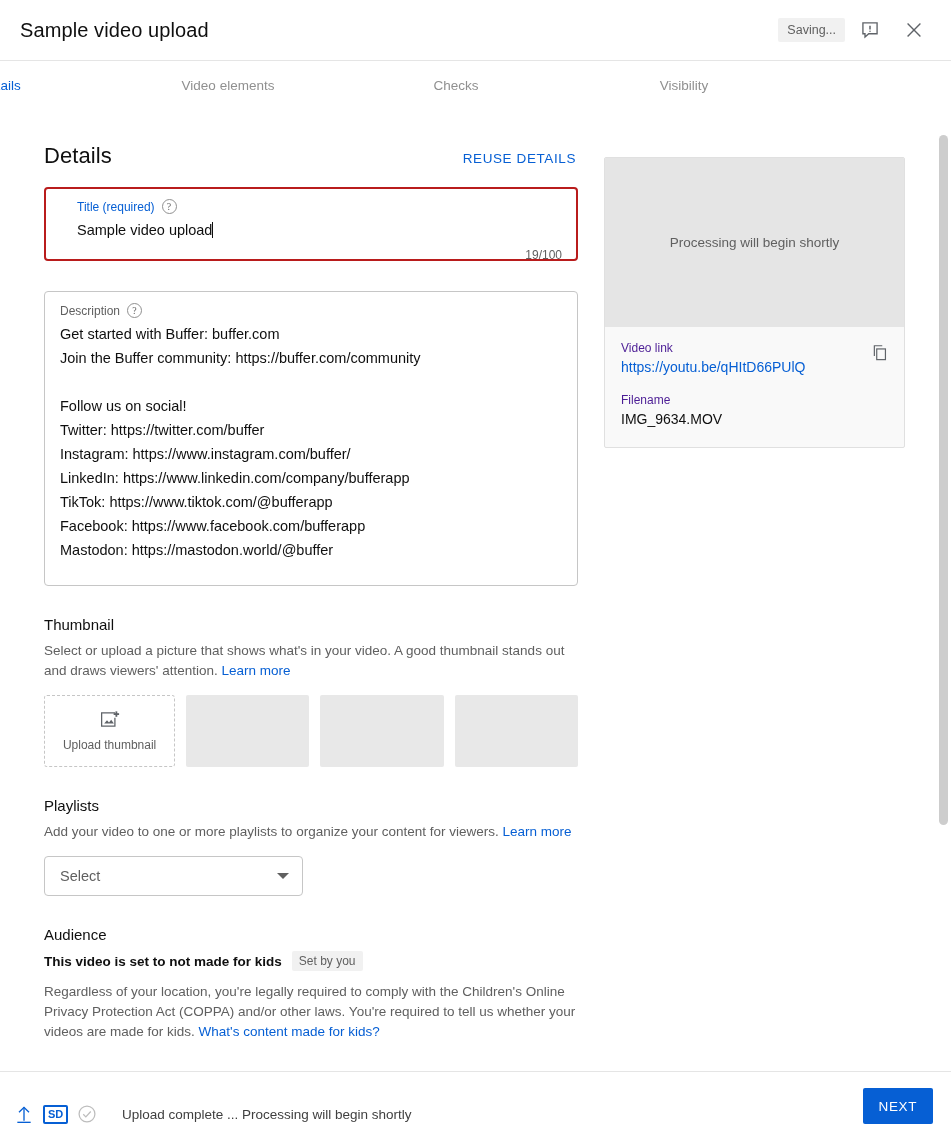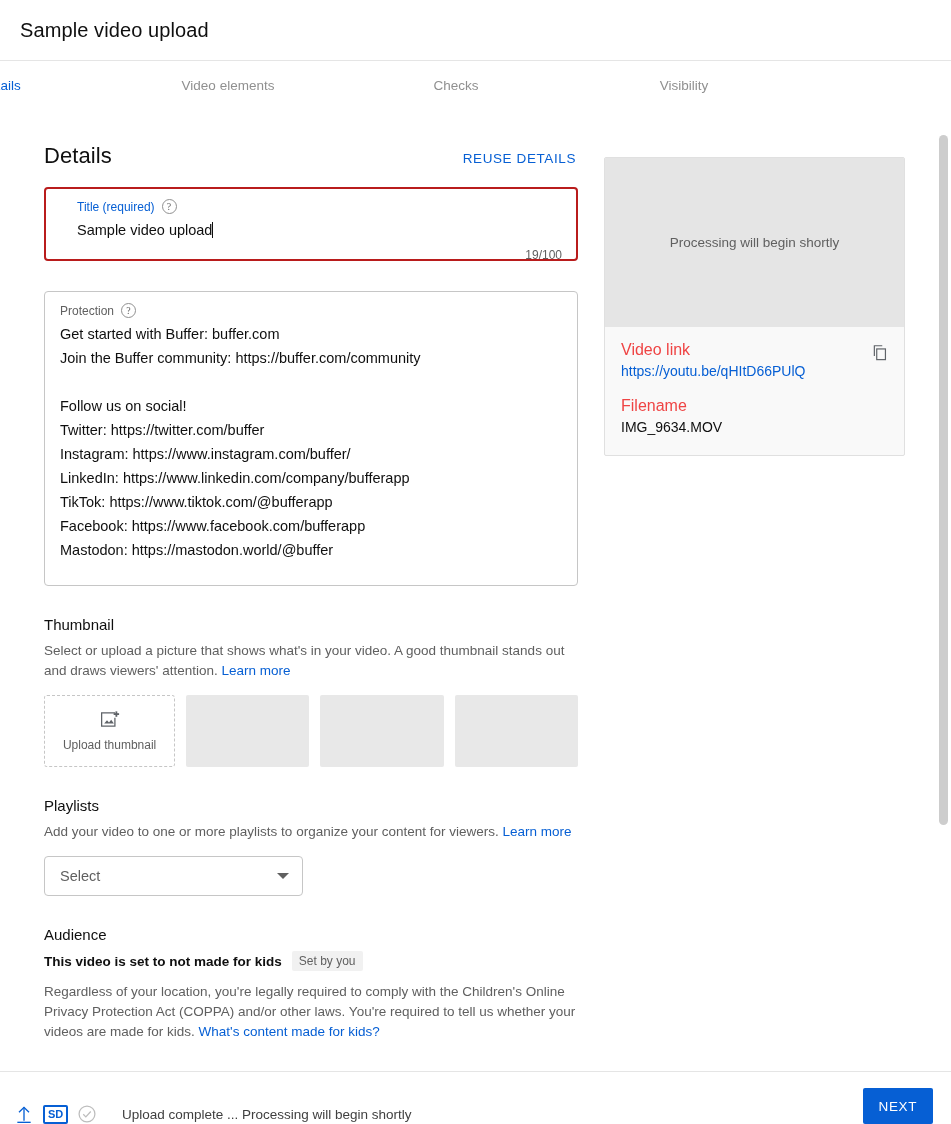--- a/index.html
+++ b/index.html
@@ -228,22 +228,22 @@
     align-items: center;
     justify-content: center;
     color: #606060;
     font-size: 13.5px;
   }
   .preview-meta {
     padding: 14px 16px 18px 16px;
     position: relative;
   }
   .meta-label {
-    font-size: 16px;
-    color: #ef4444;
+    font-size: 12px;
+    color: #4c1d95;
     margin-bottom: 2px;
   }
   .meta-link {
     font-size: 14px;
     color: #065fd4;
     cursor: pointer;
     word-break: break-all;
     line-height: 20px;
   }
   .meta-value {
@@ -412,20 +412,36 @@
     text-transform: uppercase;
   }
 </style>
 </head>
 <body>
 
 <div class="dialog">
 
   <div class="header">
     <div class="header-title">Sample video upload</div>
+    <div class="header-actions">
+      <span class="saving-chip">Saving...</span>
+      <button class="icon-btn" aria-label="Send feedback">
+        <svg width="20" height="20" viewBox="0 0 24 24" fill="none" stroke="#5f6368" stroke-width="1.6">
+          <path d="M3.5 3.5h17v13h-10l-4.5 4v-4h-2.5z"></path>
+          <line x1="12" y1="7" x2="12" y2="11.5" stroke-width="1.8"></line>
+          <circle cx="12" cy="13.6" r="0.9" fill="#5f6368" stroke="none"></circle>
+        </svg>
+      </button>
+      <button class="icon-btn" aria-label="Close">
+        <svg width="22" height="22" viewBox="0 0 24 24" fill="none" stroke="#5f6368" stroke-width="1.5">
+          <line x1="5" y1="5" x2="19" y2="19"></line>
+          <line x1="19" y1="5" x2="5" y2="19"></line>
+        </svg>
+      </button>
+    </div>
   </div>
 
   <div class="stepper">
     <div class="step-labels">
       <span class="step-label active" style="left:0px;">Details</span>
       <span class="step-label" style="left:228px;">Video elements</span>
       <span class="step-label" style="left:456px;">Checks</span>
       <span class="step-label" style="left:684px;">Visibility</span>
     </div>
     <div class="step-track"></div>
@@ -450,21 +466,21 @@
             <div class="field-label-row">
               <span class="field-label">Title (required)</span>
               <span class="help-icon">?</span>
             </div>
             <div class="field-value"><span>Sample video upload</span><span class="caret"></span></div>
             <div class="char-count">19/100</div>
           </div>
 
           <div class="field" id="desc-field">
             <div class="field-label-row">
-              <span class="field-label">Protection</span>
+              <span class="field-label">Description</span>
               <span class="help-icon">?</span>
             </div>
             <div class="field-value">Get started with Buffer: buffer.com
 Join the Buffer community: https://buffer.com/community
 
 Follow us on social!
 Twitter: https://twitter.com/buffer
 Instagram: https://www.instagram.com/buffer/
 LinkedIn: https://www.linkedin.com/company/bufferapp
 TikTok: https://www.tiktok.com/@bufferapp

